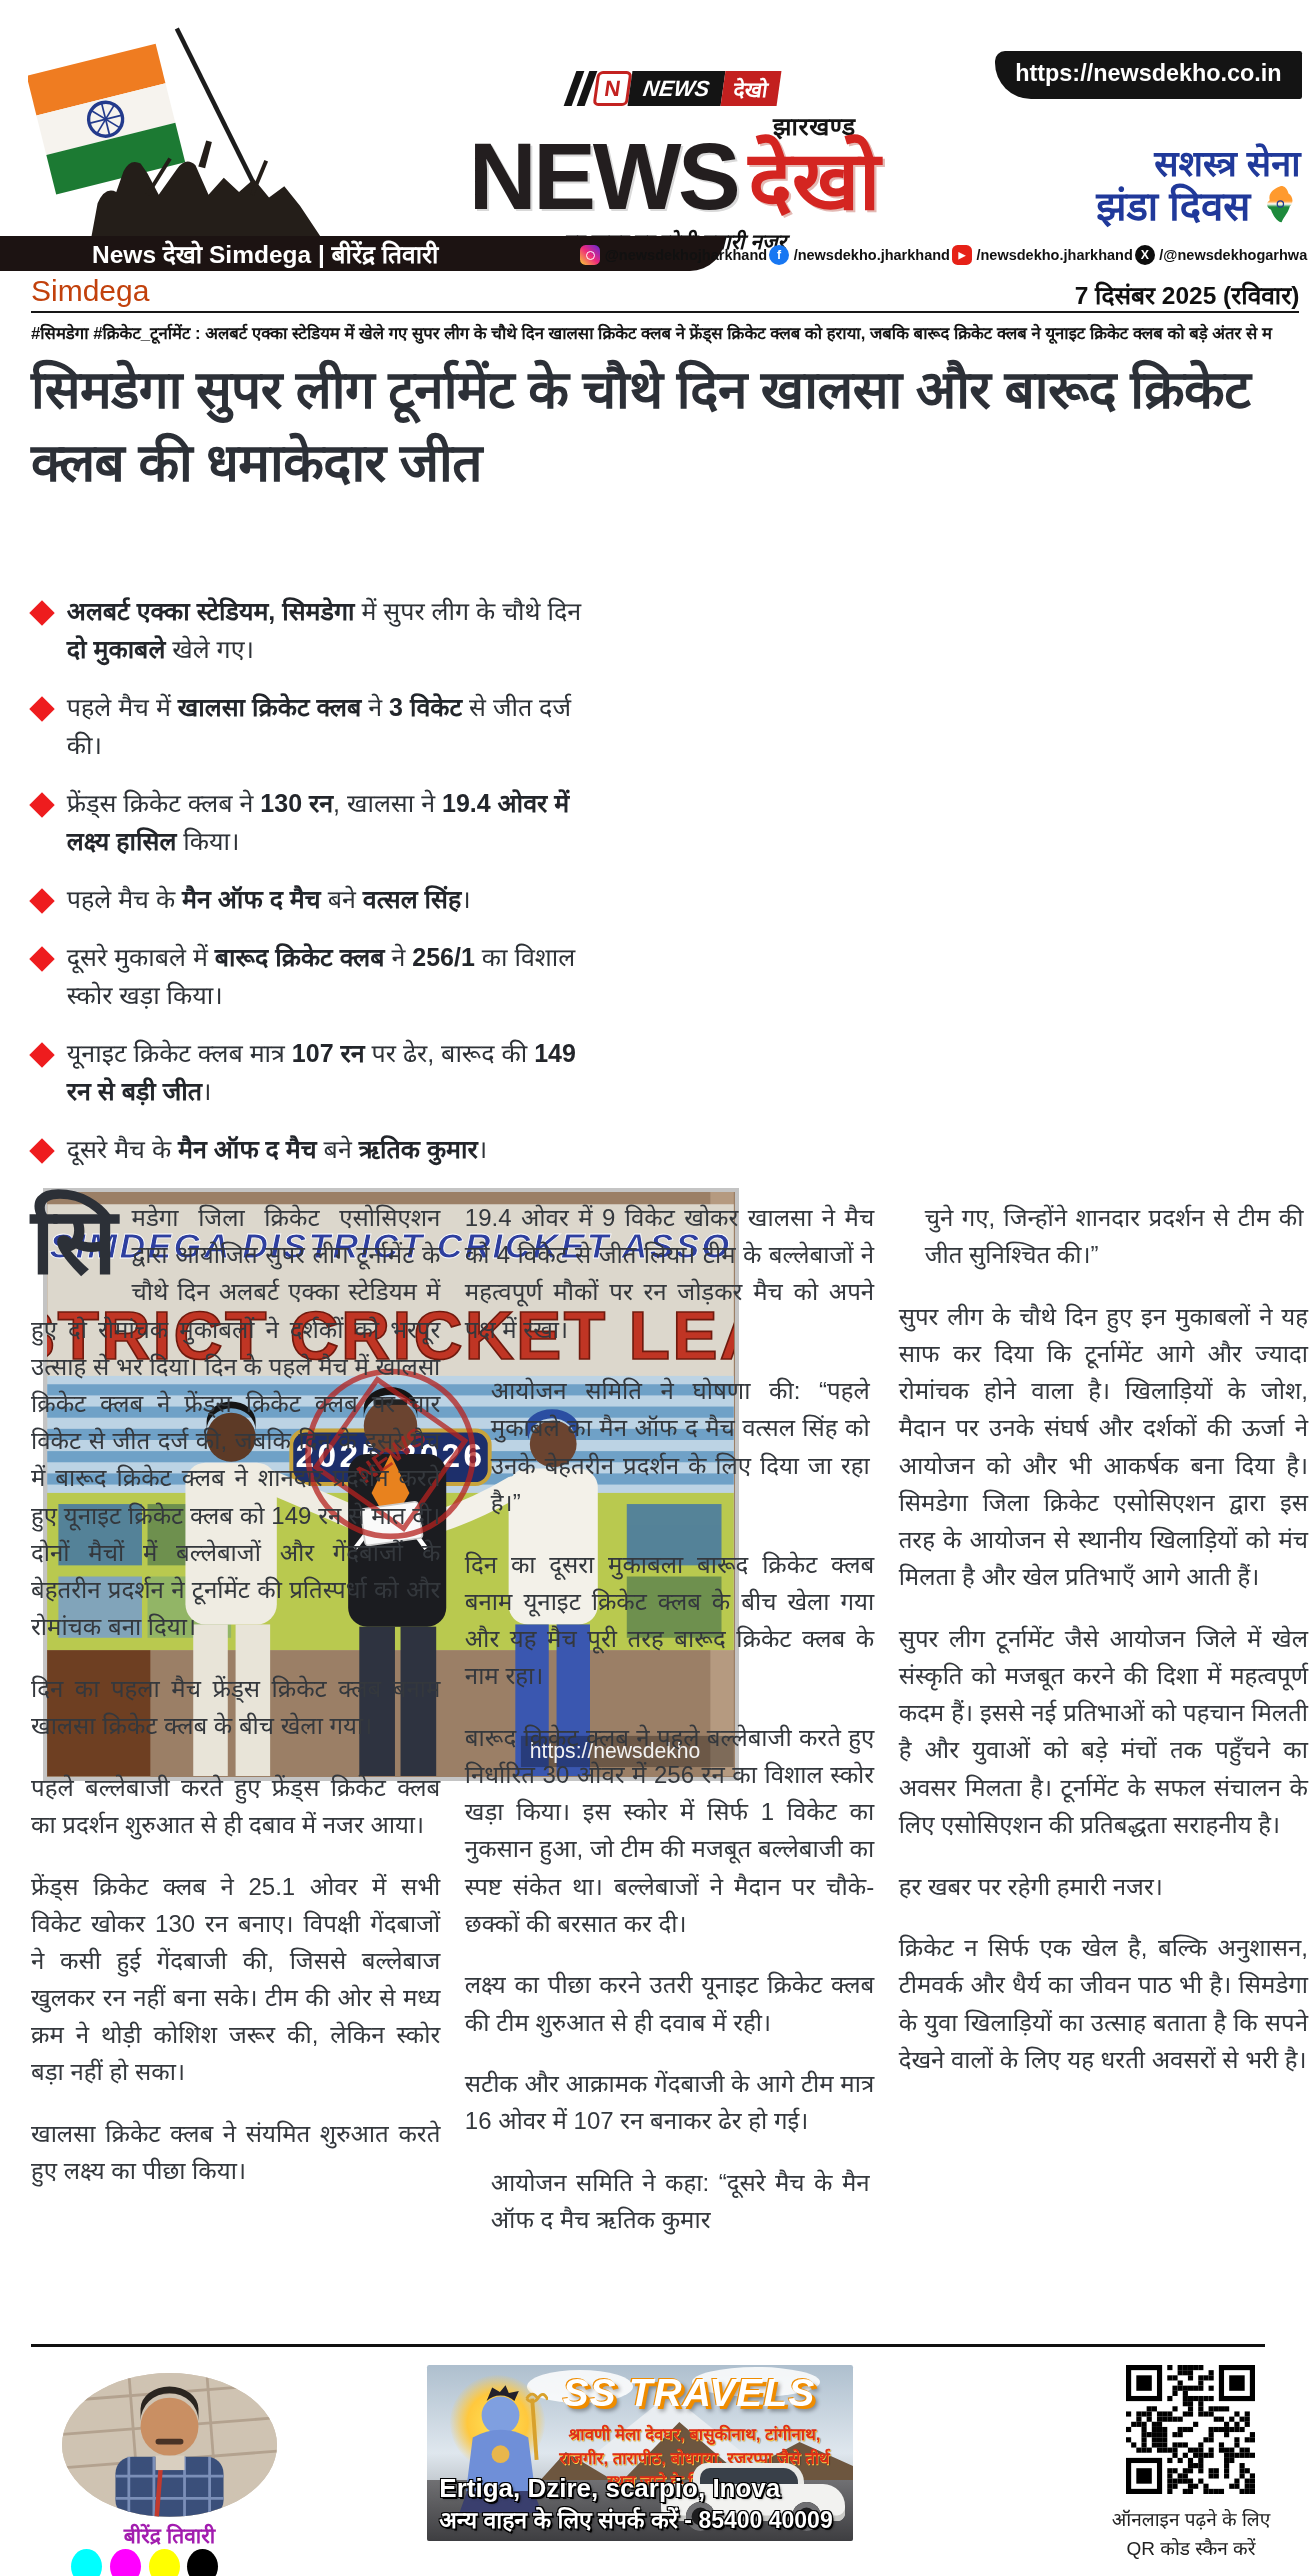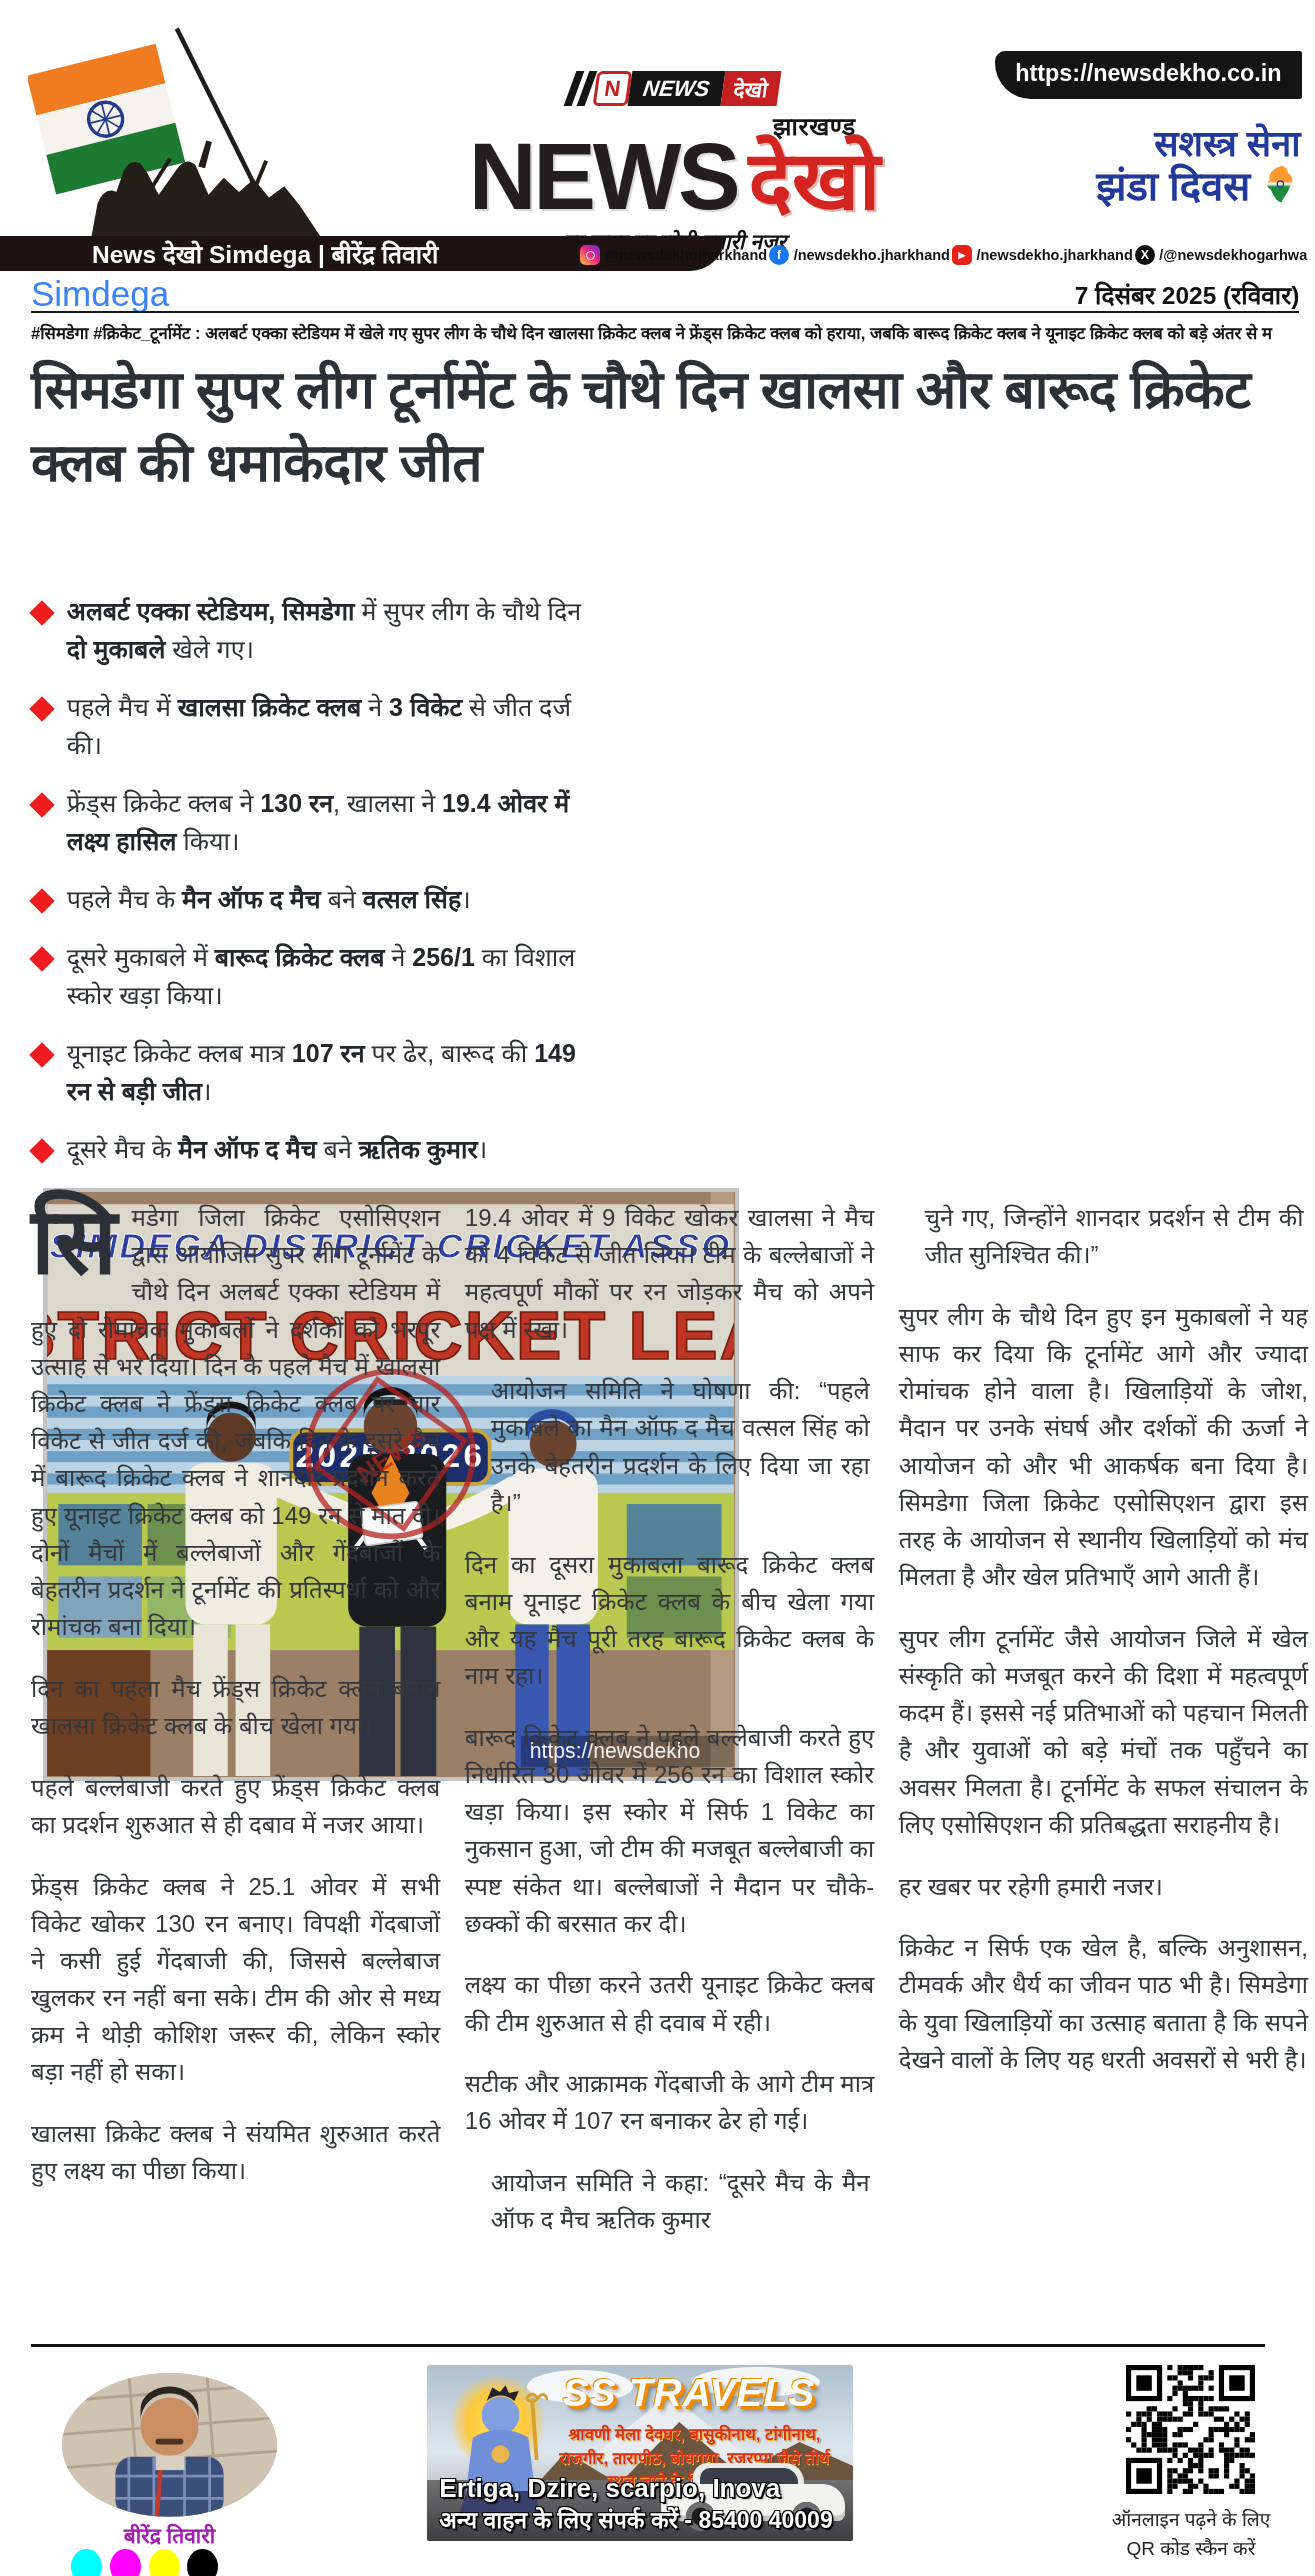--- a/index.html
+++ b/index.html
@@ -14,36 +14,36 @@
   .logo-badge .nbox { width:35px; background:#fff; border:3.3px solid #c32220; border-radius:5.6px; color:#c32220; font-weight:900; font-size:22px; display:flex; align-items:center; justify-content:center; transform:skewX(-8deg); }
   .logo-badge .newsb { background:#141414; color:#fff; font-weight:900; font-style:italic; font-size:22px; padding:0 13.4px; display:flex; align-items:center; transform:skewX(-8deg); }
   .logo-badge .dekhob { background:#c3201f; color:#fff; font-weight:800; font-size:21px; padding:0 11px; display:flex; align-items:center; transform:skewX(-8deg); }
   .logo-main { display:flex; justify-content:center; align-items:flex-end; margin-top:1.1px; }
   .big-news { font-size:94px; font-weight:900; color:#231e1f; letter-spacing:-3.3px; line-height:0.92; text-shadow:2.2px 2.2px 0 #d9d9d9; }
   .dekho-wrap { margin-left:11px; text-align:center; }
   .jh { font-size:24.5px; font-weight:800; color:#141414; letter-spacing:0.6px; }
   .big-dekho { font-size:82px; font-weight:800; color:#d42521; line-height:0.95; text-shadow:2.2px 2.2px 0 #e3b9b4; }
   .tagline { margin-top:6.7px; font-size:21px; font-weight:800; font-style:italic; color:#101010; }
   .urlbadge { position:absolute; right:13.4px; top:51px; background:#141414; color:#fff; font-weight:800; font-size:23.4px; padding:9px 20px 12.3px; border-radius:10px 2.2px 2.2px 36px; }
-  .flagday { position:absolute; right:14.5px; top:124px; width:312px; text-align:right; color:#20399a; font-weight:900; line-height:1.1; }
+  .flagday { position:absolute; right:14.5px; top:144px; width:312px; text-align:right; color:#20399a; font-weight:900; line-height:1.1; }
   .flagday .l1 { font-size:36px; }
   .flagday .l2 { font-size:40px; display:inline-block; vertical-align:middle; }
   .flagday .mapicon { display:inline-block; vertical-align:middle; margin-left:7.8px; }
 
   .topbar { position:absolute; left:0; top:236px; width:725px; height:35px; background:#1c1312; color:#fff; display:flex; align-items:center; padding-left:92px; font-size:24.5px; font-weight:700; border-radius:0 0 39px 0; }
   .social { position:absolute; right:7.8px; top:245px; display:flex; gap:2px; align-items:center; font-weight:800; font-size:14.5px; color:#111;padding-left:32px; }
   .social .item { display:flex; align-items:center; gap:4.5px; }
   .sicon { width:20px; height:20px; border-radius:50%; display:flex; align-items:center; justify-content:center; color:#fff; font-weight:900; font-size:12.3px; flex:none; }
   .sicon.ig { border-radius:5.6px; background:linear-gradient(45deg,#f9ce34,#ee2a7b,#6228d7); }
   .sicon.ig i { width:9px; height:9px; border:1.7px solid #fff; border-radius:50%; }
   .sicon.fb { background:#1877f2; }
   .sicon.yt { border-radius:5.6px; background:#e62117; font-size:9px; }
   .sicon.x { background:#0d0d0d; }
 
-  .meta-loc { position:absolute; left:31px; top:274px; font-size:35px; color:#3b82f6; }
+  .meta-loc { position:absolute; left:31px; top:274px; font-size:30px; color:#c2410c; }
   .meta-date { position:absolute; right:15.6px; top:278px; font-size:24.5px; font-weight:700; color:#101010; }
   .rule1 { position:absolute; left:31px; right:15.6px; top:311px; height:2.2px; background:#161616; }
   .hashline { position:absolute; left:31px; top:321px; width:1285px; font-size:16.7px; font-weight:700; color:#151515; white-space:nowrap; overflow:hidden; }
 
   .headline { position:absolute; left:31px; top:353px; width:1265px; font-size:53px; line-height:1.38; font-weight:800; color:#2c3037; letter-spacing:-0.6px; }
 
   
   .lead { position:absolute; left:31px; top:592px; width:1277px; display:flex;flex-direction:column; }
   .bullets { width:570px; }
   .bullet { display:flex; margin-bottom:20px; }

